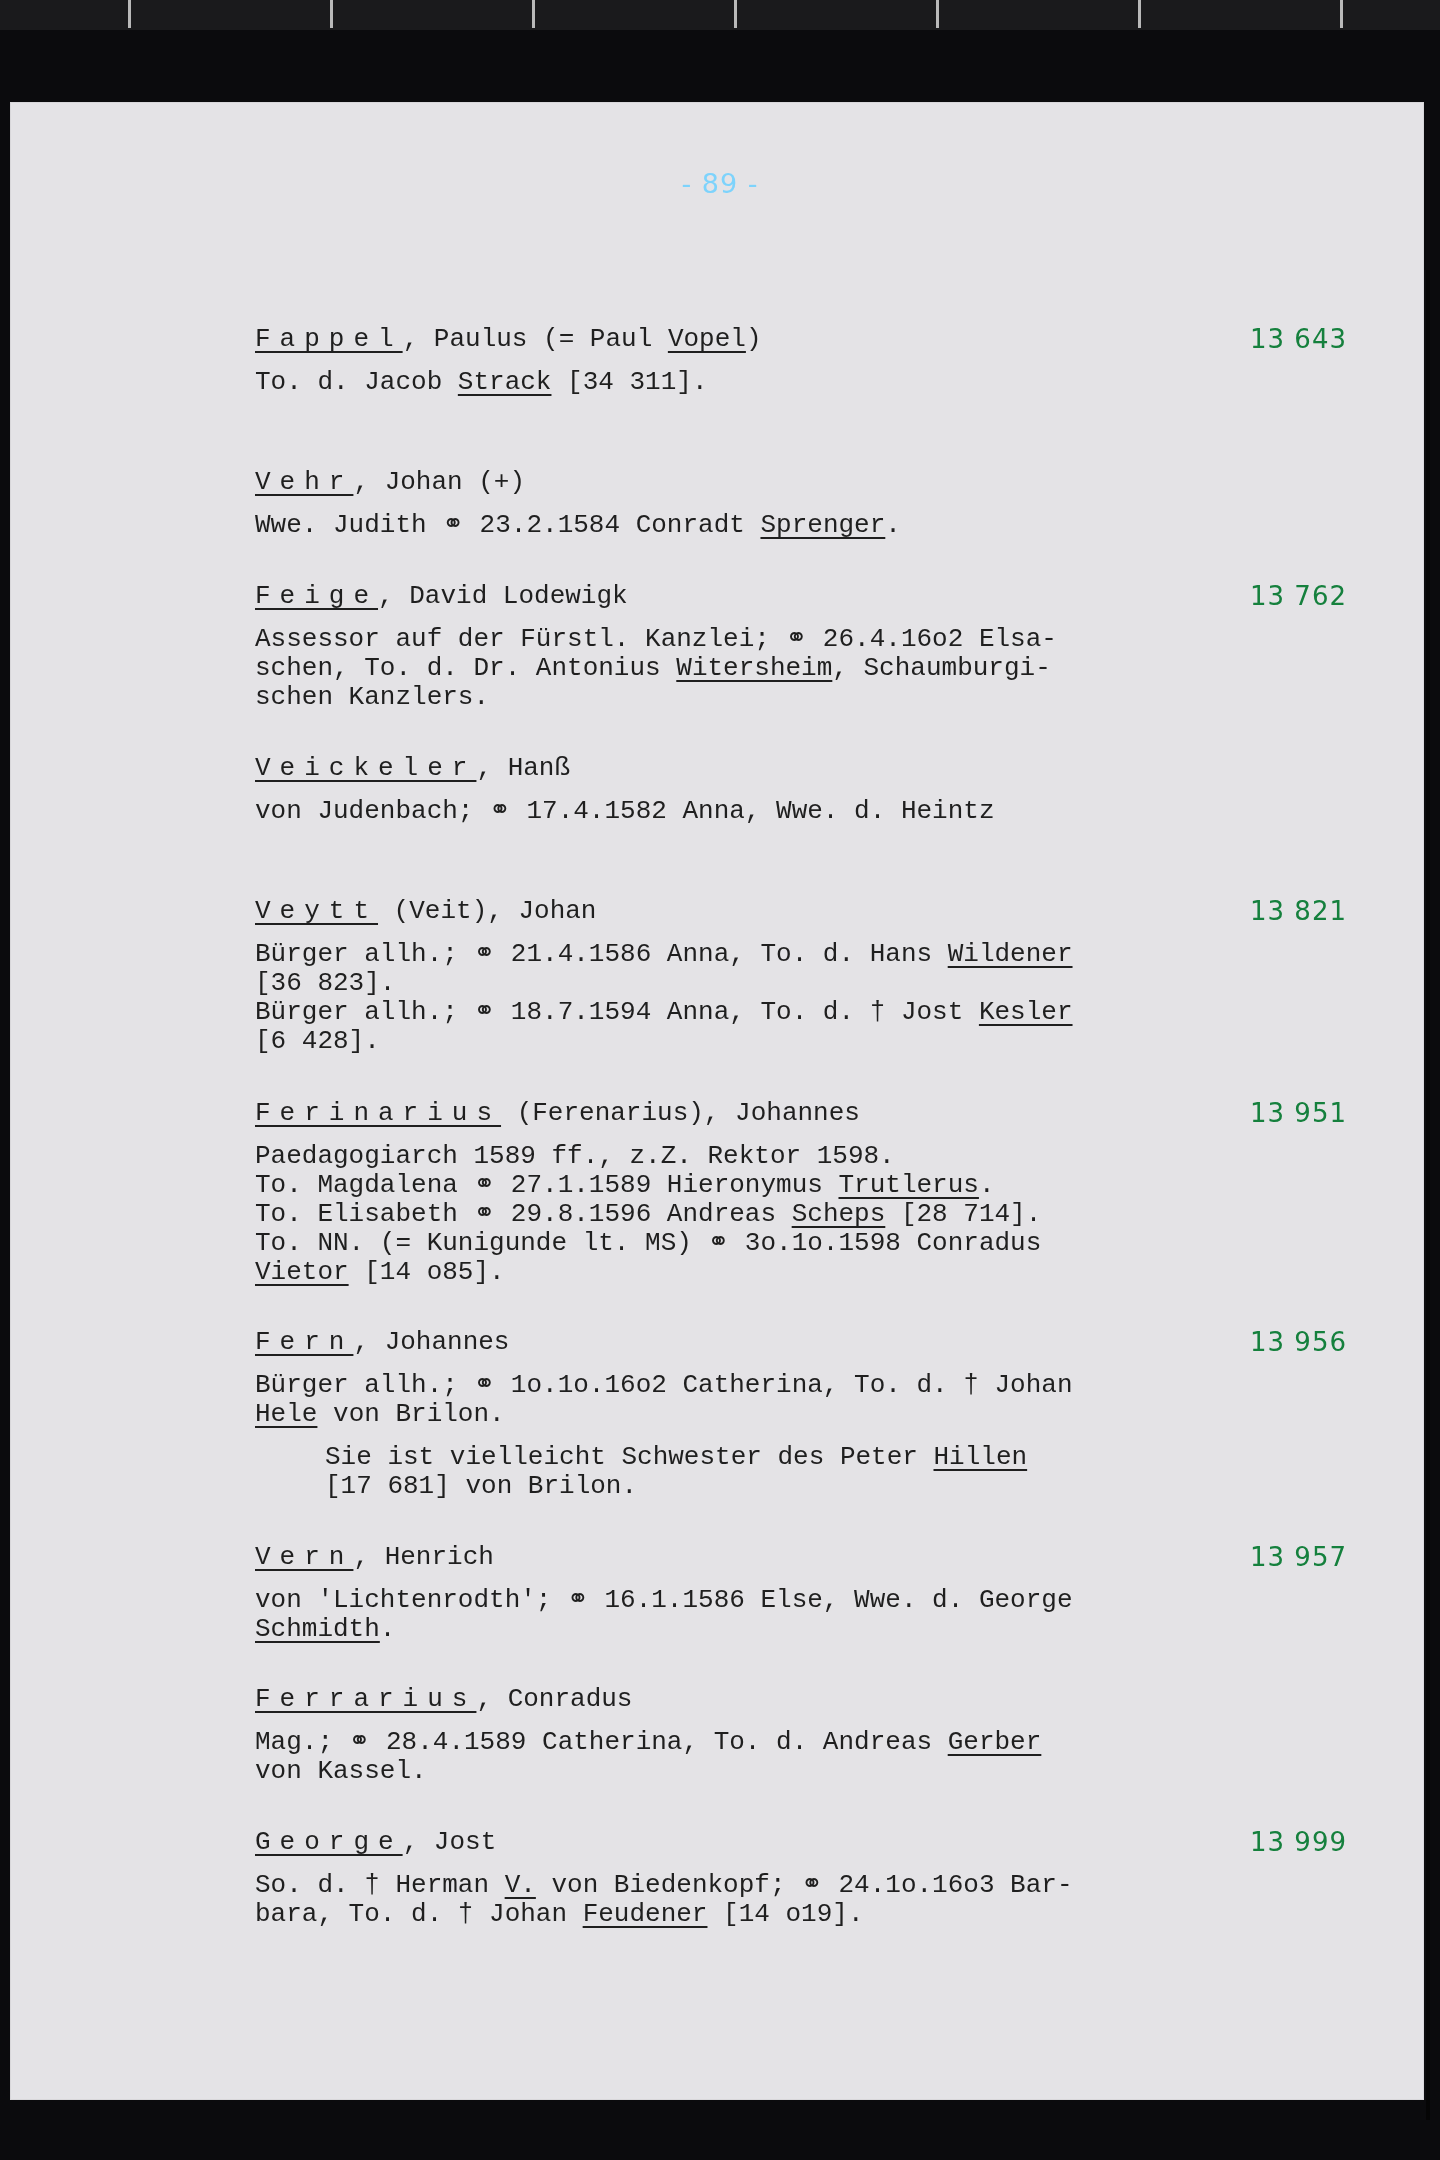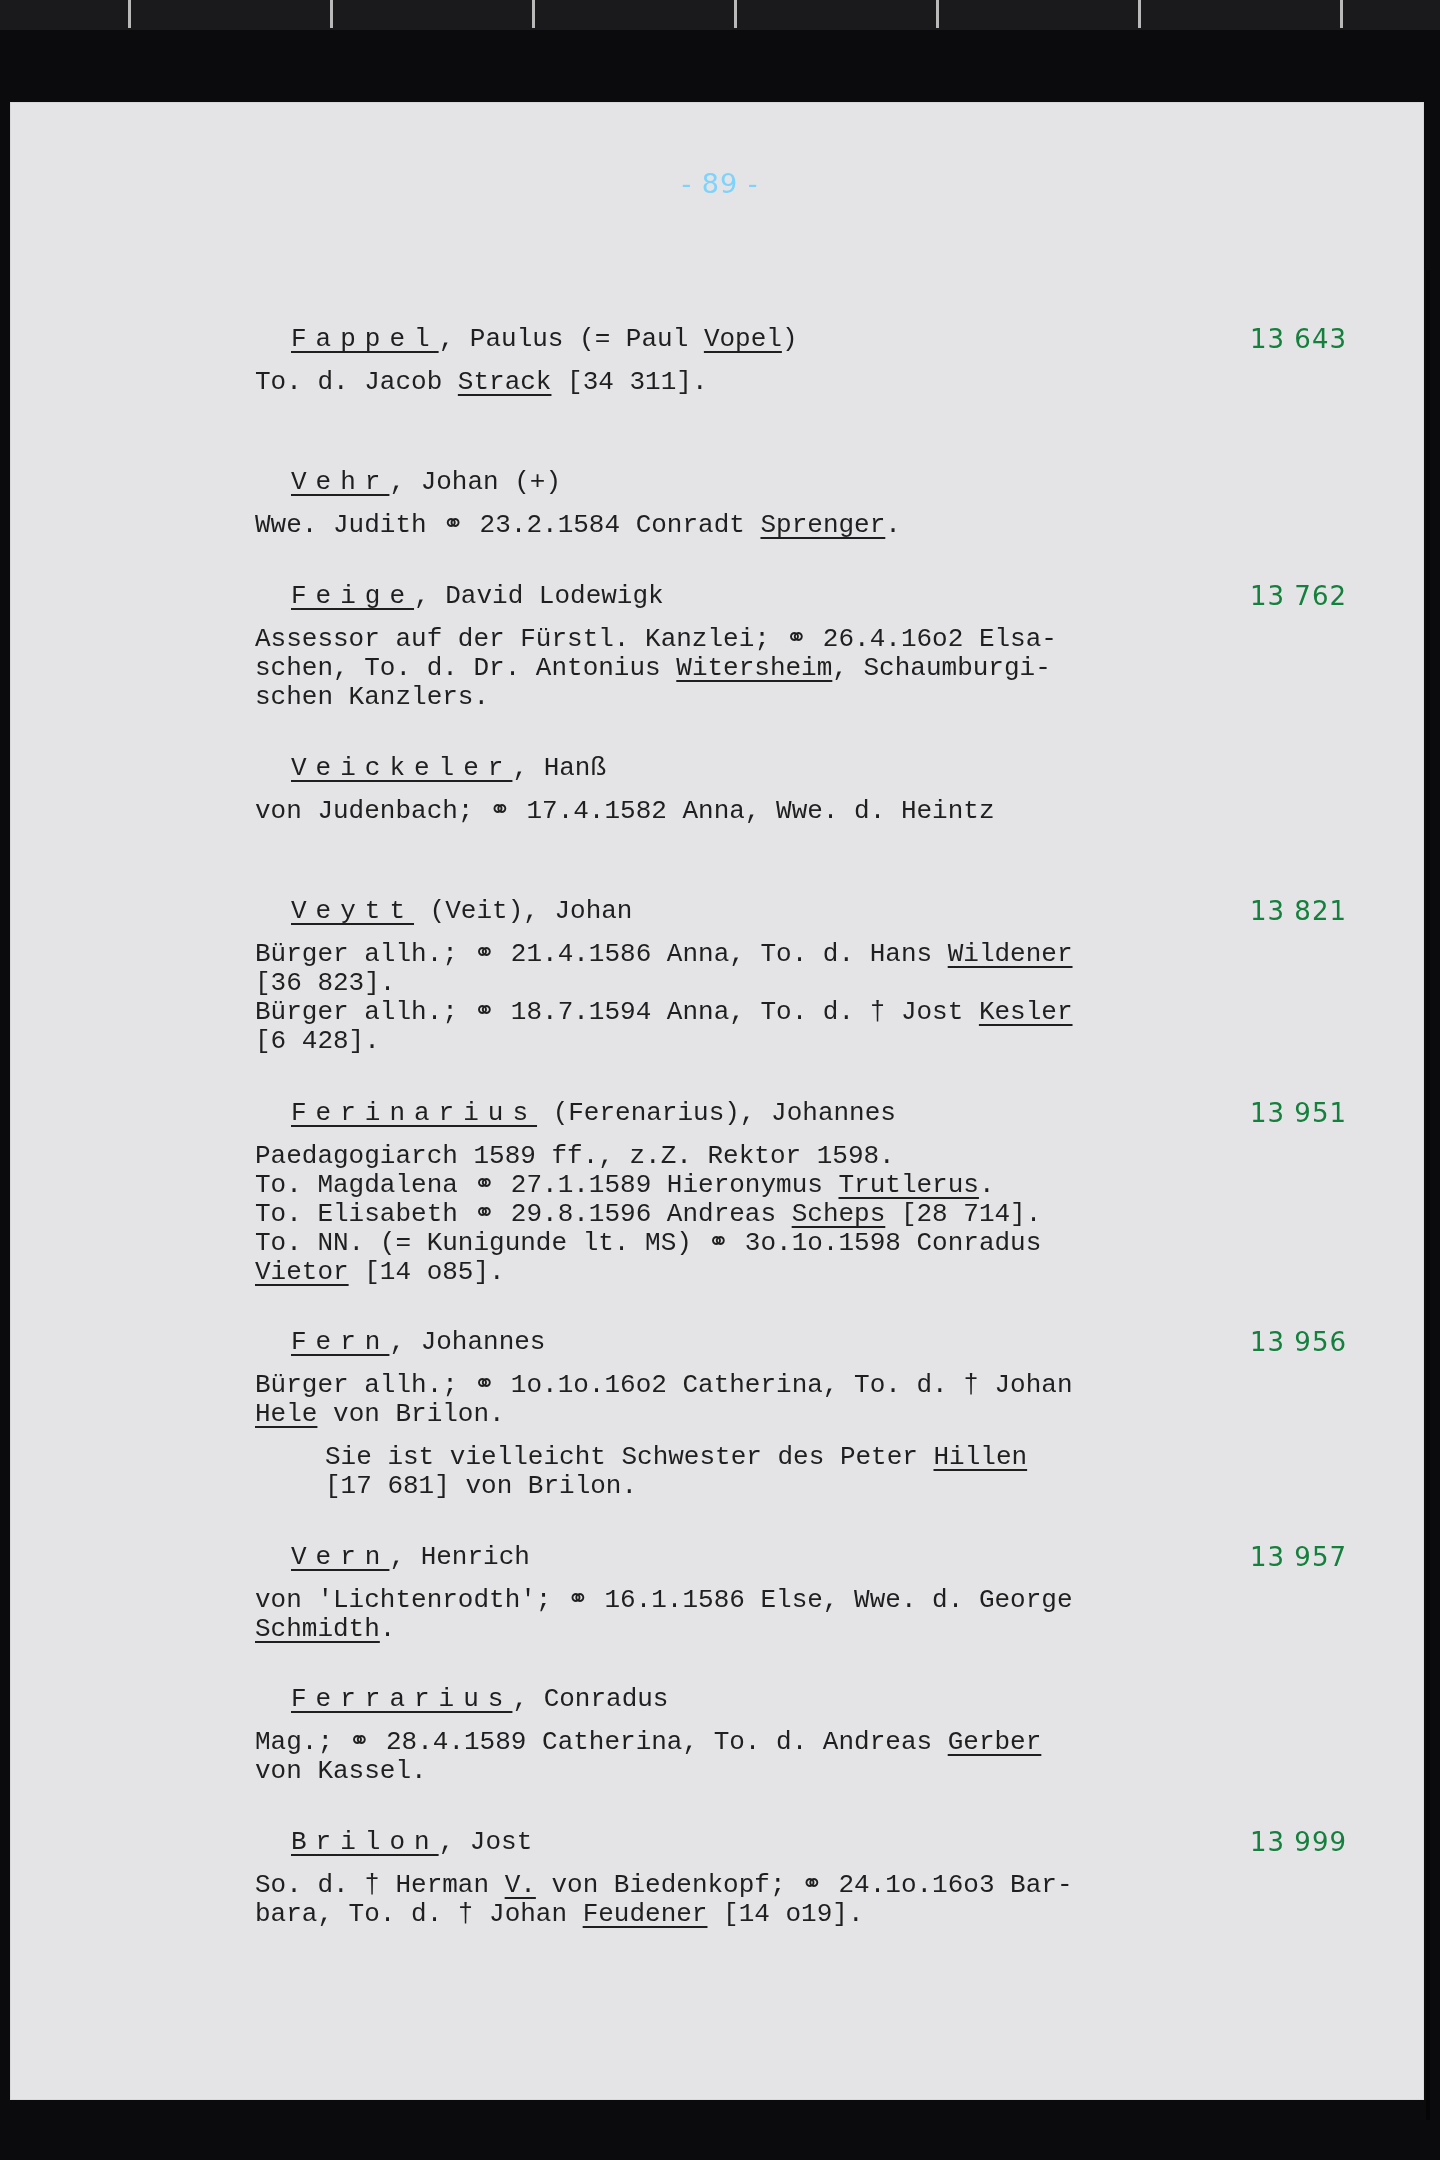--- a/index.html
+++ b/index.html
@@ -26,21 +26,21 @@
   }
   .page-number {
     position: absolute; top: 168px; left: 0; width: 1440px; text-align: center;
     font-family: "DejaVu Sans", sans-serif; font-size: 27px; color: #7dd3fc;
     letter-spacing: 1px;
   }
   .entry { position: absolute; left: 255px; width: 1100px; color: #1f1f1f; }
   .line {
     font-size: 26px; line-height: 29px; white-space: pre; height: 29px;
   }
-  .head { height: 43px; margin-left: 36px; }
+  .head { height: 43px; }
   .surname {
     letter-spacing: 9px; text-decoration: underline; text-underline-offset: 5px;
     text-decoration-thickness: 2px;
   }
   .ul {
     text-decoration: underline; text-underline-offset: 5px;
     text-decoration-thickness: 2px;
   }
   .num {
     position: absolute; right: 8px; top: 0; font-family: "DejaVu Sans", sans-serif;
@@ -110,17 +110,17 @@
       <div class="line head"><span class="surname">Vern</span><span>, Henrich</span><span class="num">13 957</span></div>
       <div class="line"><span>von 'Lichtenrodth'; ⚭ 16.1.1586 Else, Wwe. d. George</span></div>
       <div class="line"><span class="ul">Schmidth</span><span>.</span></div>
     </div>
     <div class="entry" style="top: 1685px;">
       <div class="line head"><span class="surname">Ferrarius</span><span>, Conradus</span></div>
       <div class="line"><span>Mag.; ⚭ 28.4.1589 Catherina, To. d. Andreas </span><span class="ul">Gerber</span></div>
       <div class="line"><span>von Kassel.</span></div>
     </div>
     <div class="entry" style="top: 1828px;">
-      <div class="line head"><span class="surname">Brilon</span><span>, Jost</span><span class="num">13 999</span></div>
+      <div class="line head"><span class="surname">George</span><span>, Jost</span><span class="num">13 999</span></div>
       <div class="line"><span>So. d. † Herman </span><span class="ul">V.</span><span> von Biedenkopf; ⚭ 24.1o.16o3 Bar-</span></div>
       <div class="line"><span>bara, To. d. † Johan </span><span class="ul">Feudener</span><span> [14 o19].</span></div>
     </div>
   </div>
 
 </body></html>

